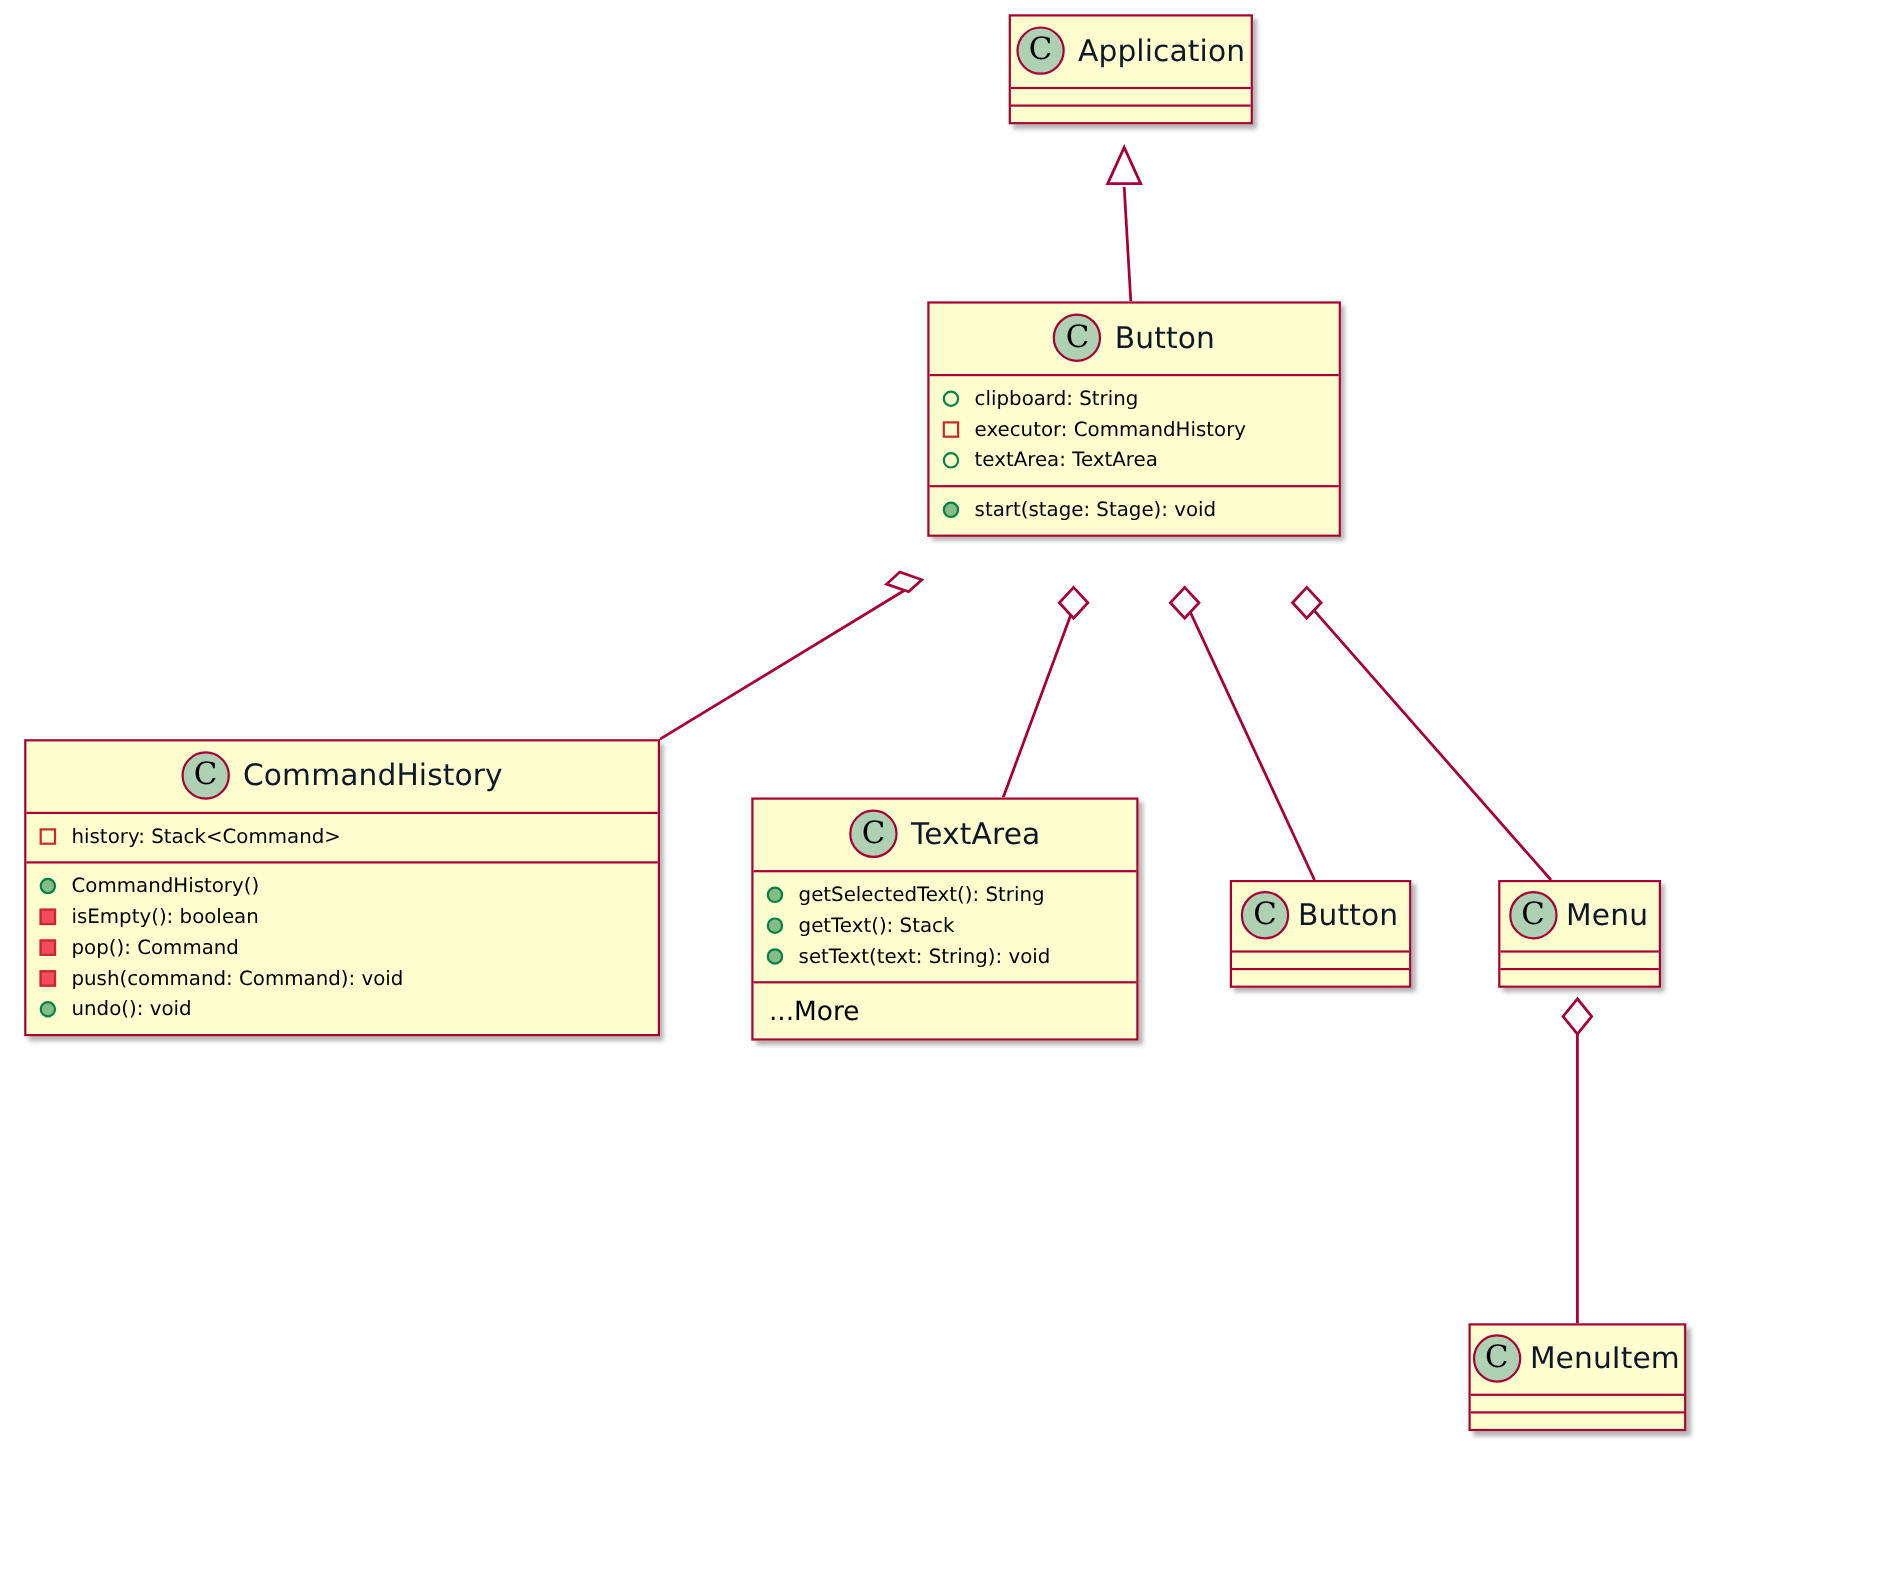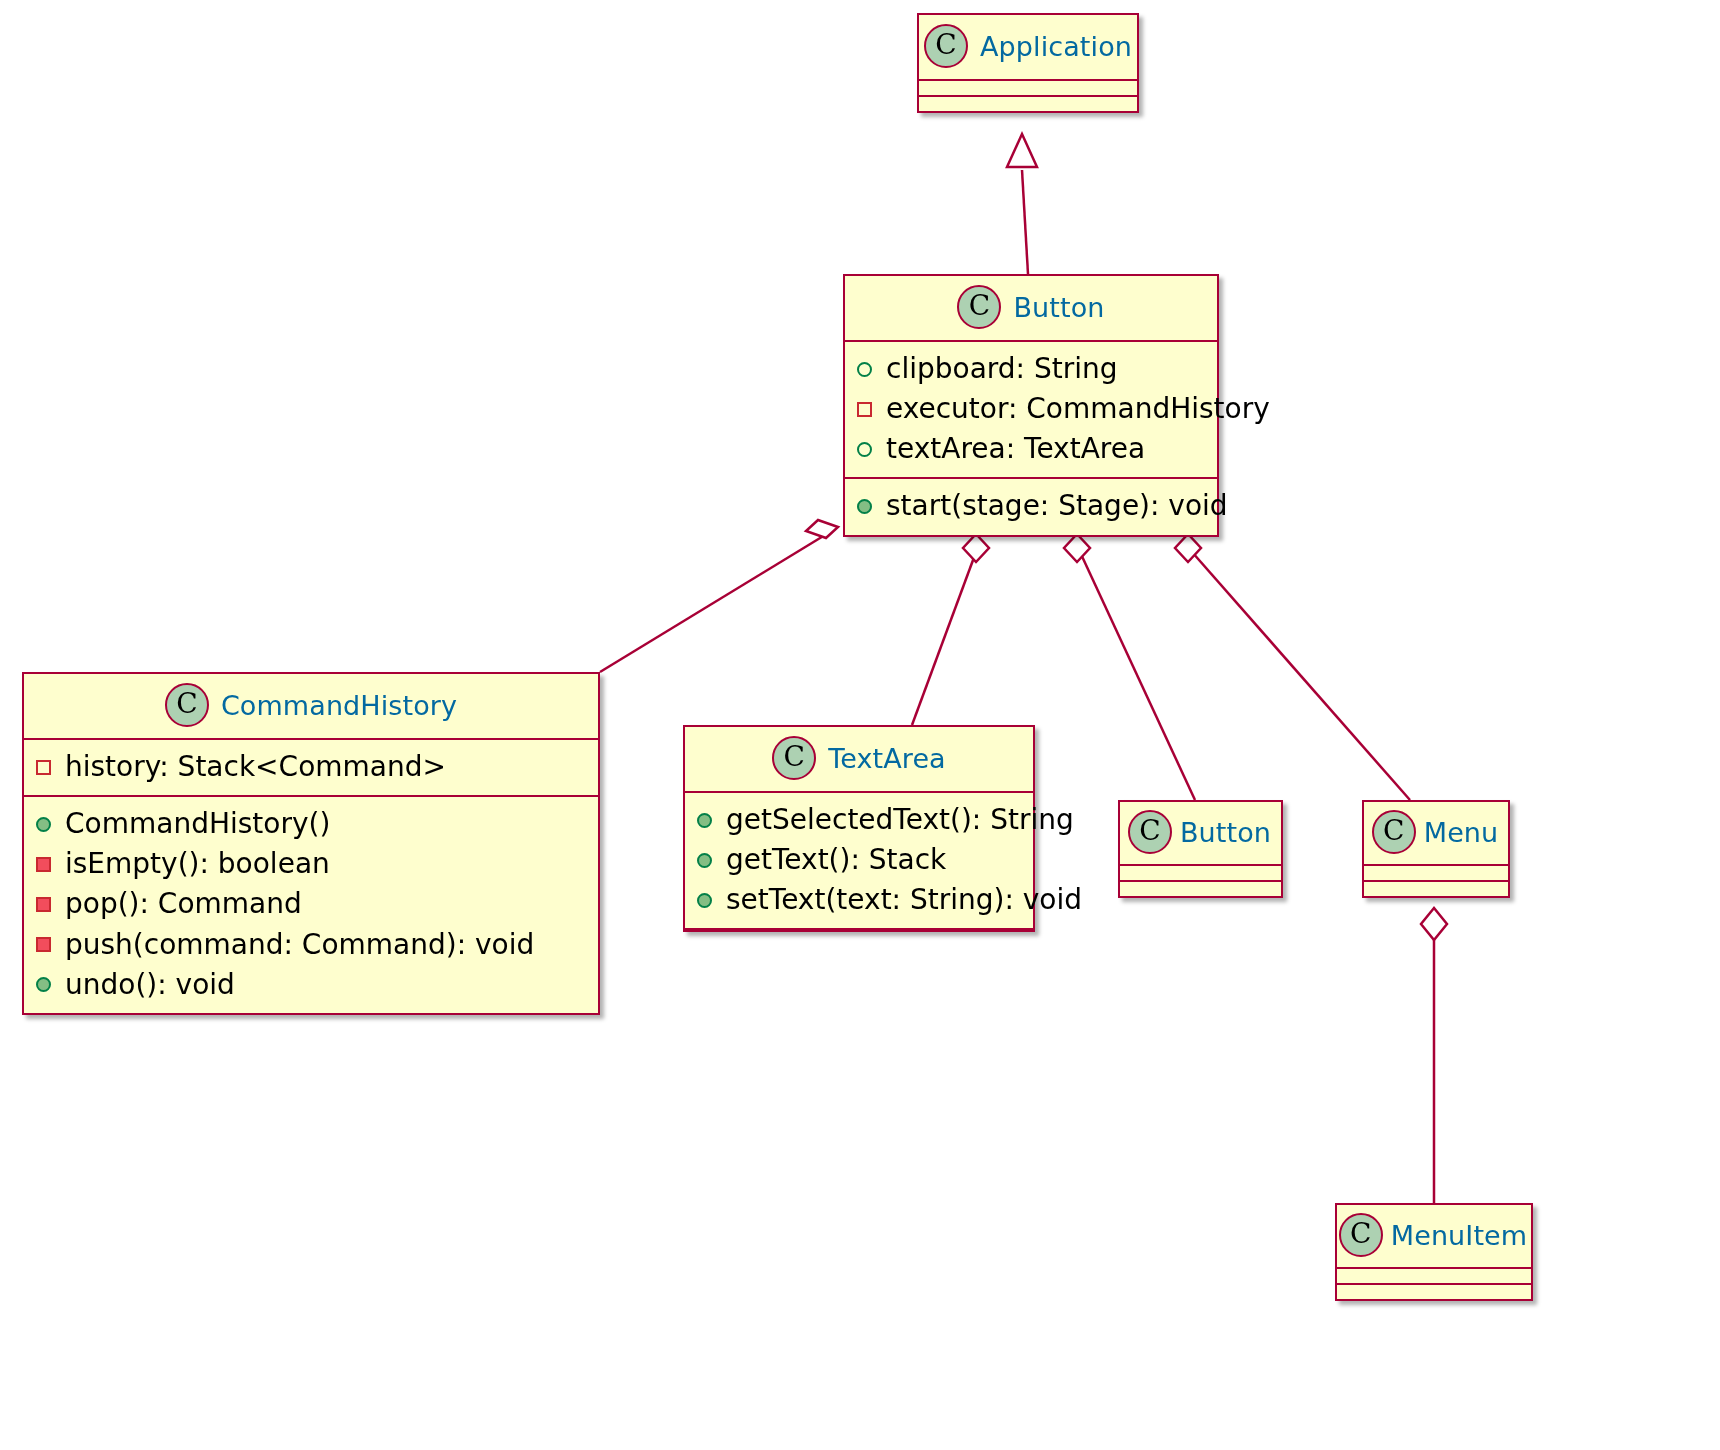--- a/index.html
+++ b/index.html
@@ -8,30 +8,30 @@
   #canvas{position:absolute;left:0;top:0;width:1720px;height:1450px;}
   svg.links{position:absolute;left:0;top:0;width:1720px;height:1450px;pointer-events:none;}
 
   .uml-class{position:absolute;background:#FEFECE;border:2.5px solid #A80036;
              box-shadow:4px 4px 4px rgba(0,0,0,0.30);box-sizing:border-box;}
   .cls-header{display:flex;align-items:center;justify-content:center;
               padding:9px 14px 11px 14px;gap:12px;}
   .cls-sep{height:0;border-top:2.5px solid #A80036;}
   .cls-compartment{padding:7px 12px 8px 12px;}
   .cls-compartment.empty{height:14px;padding:0;}
-  .cls-name{font-size:27px;color:#0369a1;white-space:nowrap;letter-spacing:.1px;}
+  .cls-name{font-size:27px;color:#0f172a;white-space:nowrap;letter-spacing:.1px;}
   .cls-circle{width:40px;height:40px;border-radius:50%;background:#ADD1B2;
               border:2.2px solid #A80036;display:flex;align-items:center;
               justify-content:center;flex:0 0 auto;}
   .cls-circle span{font-family:"DejaVu Serif","Liberation Serif",serif;
                    font-size:28px;line-height:1;color:#000;
                    position:relative;top:-1px;}
 
   .member{display:flex;align-items:center;gap:14px;padding:3px 0;white-space:nowrap;}
-  .member-label{font-size:28px;color:#000;line-height:1.22;}
+  .member-label{font-size:18px;color:#000;line-height:1.22;}
   .vis{width:15px;height:15px;flex:0 0 auto;box-sizing:border-box;}
   .vis.pub-field{border:2.5px solid #038048;border-radius:50%;background:transparent;}
   .vis.priv-field{border:2.5px solid #C82930;background:transparent;}
   .vis.pub-method{border:2px solid #038048;border-radius:50%;background:#84BE84;}
   .vis.priv-method{border:2px solid #C82930;background:#F24D5C;}
   .more-row{font-size:24px;color:#000;padding:4px 0 3px 2px;}
 </style>
 </head>
 <body>
 
@@ -159,20 +159,23 @@
       <div class="member">
         <span class="vis pub-method"></span>
         <span class="member-label">getText(): Stack</span>
       </div>
       <div class="member">
         <span class="vis pub-method"></span>
         <span class="member-label">setText(text: String): void</span>
       </div>
     </div>
     <div class="cls-sep"></div>
+    <div class="cls-compartment">
+      <div class="more-row">...More</div>
+    </div>
   </div>
 
   <div class="uml-class" style="left:1118px;top:800px;width:165px;">
     <div class="cls-header" style="padding:8px 12px 10px 10px;gap:8px;">
       <div class="cls-circle">
         <span>C</span>
       </div>
       <div class="cls-name">Button</div>
     </div>
     <div class="cls-sep"></div>

